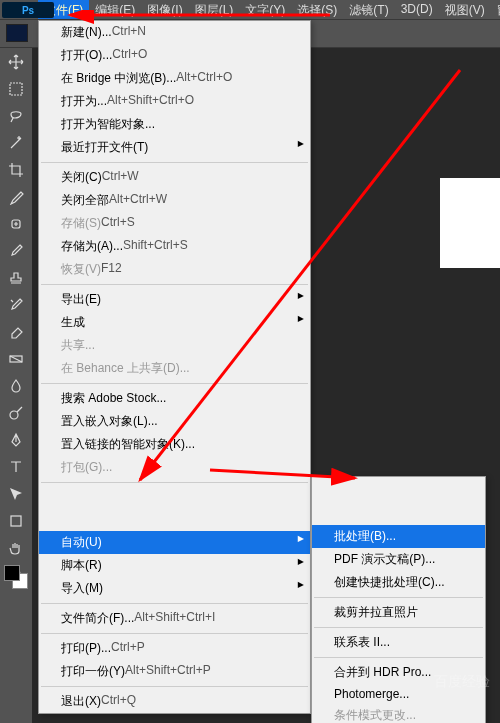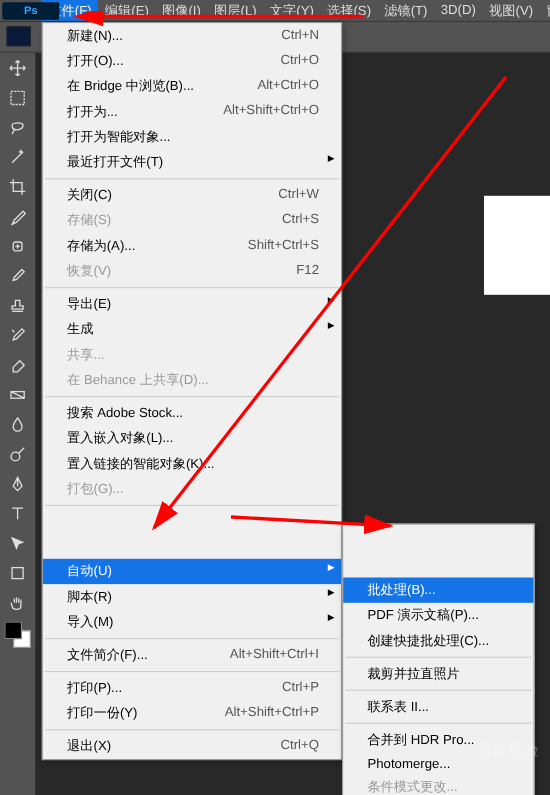--- a/index.html
+++ b/index.html
@@ -9,21 +9,21 @@
 .menubar-item.active { background: #1473e6; color: #fef9c3; }
 .app-badge { position: absolute; top: 2px; left: 2px; width: 52px; height: 16px; background: #001e36; color: #31a8ff; font-size: 10px; font-weight: bold; display: flex; align-items: center; justify-content: center; border-radius: 2px; }
 .toolbar-left { position: absolute; left: 0; top: 48px; width: 32px; background: #535353; display: flex; flex-direction: column; align-items: center; gap: 7px; padding-top: 4px; }
 .tool-icon { width: 20px; height: 20px; display: flex; align-items: center; justify-content: center; color: #ddd; cursor: pointer; }
 .tool-icon svg { width: 16px; height: 16px; stroke: #ddd; fill: none; stroke-width: 1.2; }
 .options-bar { position: absolute; top: 20px; left: 0; right: 0; height: 28px; background: #535353; border-bottom: 1px solid #383838; }
 .options-swatch { position: absolute; left: 6px; top: 24px; width: 22px; height: 18px; background: #0a1a3a; border: 1px solid #222; }
 .canvas-area { position: absolute; left: 32px; top: 48px; right: 0; bottom: 0; background: #282828; }
 .white-doc { position: absolute; right: 0; top: 130px; width: 60px; height: 90px; background: #fff; }
 .menu-dropdown { position: absolute; top: 20px; left: 38px; width: 273px; background: #f0f0f0; border: 1px solid #999; box-shadow: 2px 2px 6px rgba(0,0,0,0.3); }
-.menu-item { display: flex; justify-content: space-between; padding: 3px 20px 3px 22px; color: #000; cursor: pointer; position: relative; }
+.menu-item { display: flex; padding: 3px 20px 3px 22px; color: #000; cursor: pointer; position: relative; }
 .menu-item.disabled { color: #999; }
 .menu-item.highlighted { background: #1473e6; color: #fff; margin-top: 48px; }
 .menu-item .shortcut { color: #555; }
 .menu-item .arrow { position: absolute; right: 6px; top: 3px; }
 .menu-sep { height: 1px; background: #ccc; margin: 3px 2px; }
 .submenu { position: absolute; top: 476px; left: 311px; width: 175px; background: #f0f0f0; border: 1px solid #999; box-shadow: 2px 2px 6px rgba(0,0,0,0.3); }
 .arrow-svg { position: absolute; pointer-events: none; }
 .color-swatch { position: absolute; left: 4px; top: 565px; width: 24px; height: 24px; }
 .color-fg { position: absolute; width: 16px; height: 16px; background: #000; border: 1px solid #888; }
 .color-bg { position: absolute; width: 16px; height: 16px; background: #fff; border: 1px solid #888; left: 8px; top: 8px; }
@@ -187,20 +187,24 @@
       <span>打开为智能对象...</span>
     </div>
     <div class="menu-item">
       <span>最近打开文件(T)</span>
       <span class="arrow" style="font-size: 8px;">▶</span>
     </div>
     <div class="menu-sep"></div>
     <div class="menu-item">
       <span>关闭(C)</span>
       <span class="shortcut">Ctrl+W</span>
+    </div>
+    <div class="menu-item">
+      <span>关闭全部</span>
+      <span class="shortcut">Alt+Ctrl+W</span>
     </div>
     <div class="menu-item disabled">
       <span>存储(S)</span>
       <span class="shortcut">Ctrl+S</span>
     </div>
     <div class="menu-item">
       <span>存储为(A)...</span>
       <span class="shortcut">Shift+Ctrl+S</span>
     </div>
     <div class="menu-item disabled">

